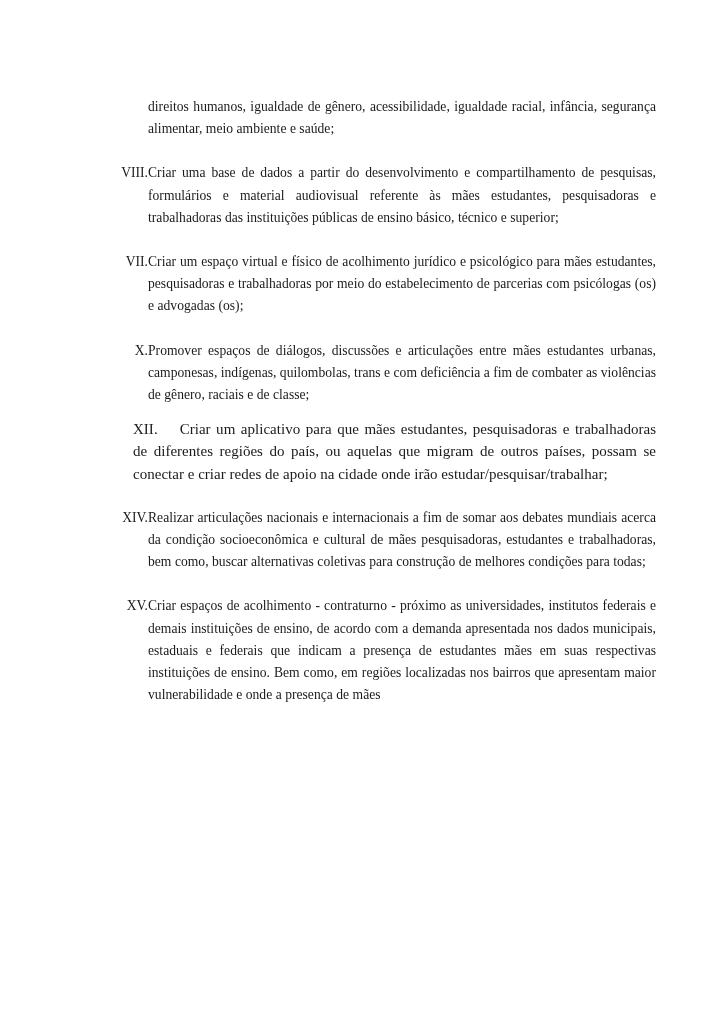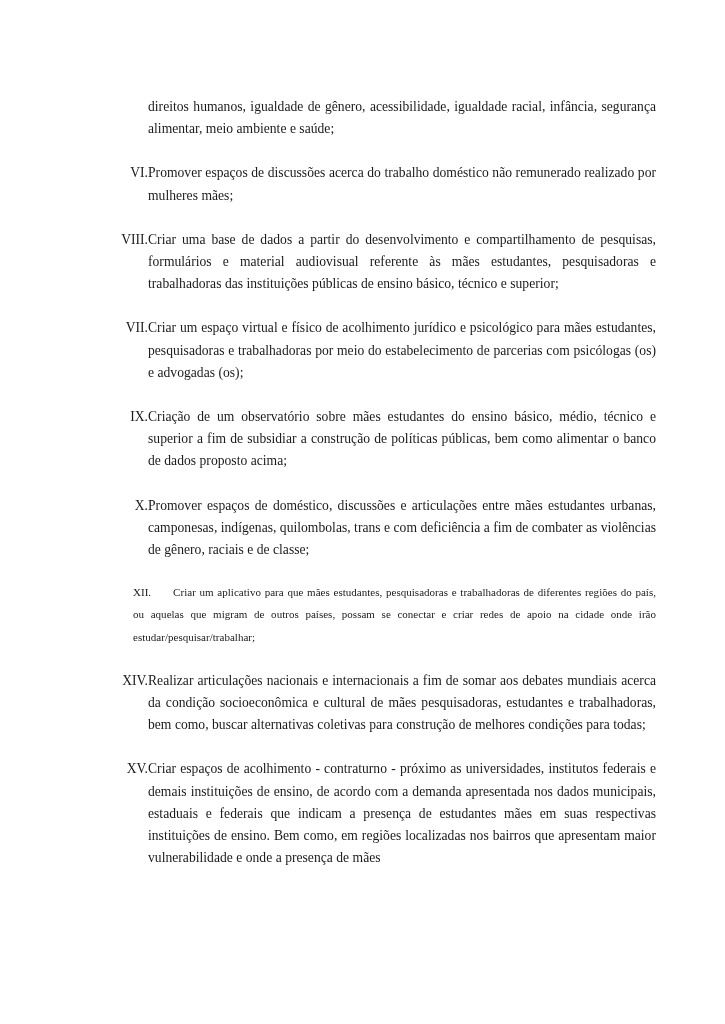--- a/index.html
+++ b/index.html
@@ -65,26 +65,26 @@
     text-align: justify;
     text-justify: inter-word;
     font-size: 13.6px;
     line-height: 22.2px;
     letter-spacing: 0.02px;
   }
 
   
   .item-flush {
     display: block;
-    margin-top: 20px;
+    margin-top: 12px;
     margin-left: 25px;           
     width: 523px;                
     text-align: justify;
     text-justify: inter-word;
-    font-size: 11px;
+    font-size: 15px;
     line-height: 22.2px;
     letter-spacing: 0.02px;
   }
   .item-flush .flush-marker {
     
   }
   .item-flush .flush-gap {
     display: inline-block;
     width: 22px;
   }
@@ -102,43 +102,35 @@
   }
 </style>
 </head>
 <body>
 
 <div class="page">
   <div class="doc-body">
 
     <p class="continuation">direitos humanos, igualdade de gênero, acessibilidade, igualdade racial, infância, segurança alimentar, meio ambiente e saúde;</p>
 
-    <div class="item">
-      <div class="item-marker">VI.</div>
-      <div class="item-text">Promover espaços de discussões acerca do trabalho doméstico não remunerado realizado por mulheres mães;</div>
-    </div>
 
     <div class="item">
       <div class="item-marker">VIII.</div>
       <div class="item-text">Criar uma base de dados a partir do desenvolvimento e compartilhamento de pesquisas, formulários e material audiovisual referente às mães estudantes, pesquisadoras e trabalhadoras das instituições públicas de ensino básico, técnico e superior;</div>
     </div>
 
     <div class="item">
       <div class="item-marker">VII.</div>
       <div class="item-text"><span class="nbsp-gap"></span><span>Criar um espaço virtual e físico de acolhimento jurídico e psicológico para mães estudantes, pesquisadoras e trabalhadoras por meio do estabelecimento de parcerias com psicólogas (os) e advogadas (os);</span></div>
     </div>
 
-    <div class="item">
-      <div class="item-marker">IX.</div>
-      <div class="item-text">Criação de um observatório sobre mães estudantes do ensino básico, médio, técnico e superior a fim de subsidiar a construção de políticas públicas, bem como alimentar o banco de dados proposto acima;</div>
-    </div>
 
     <div class="item">
       <div class="item-marker">X.</div>
-      <div class="item-text">Promover espaços de doméstico, discussões e articulações entre mães estudantes urbanas, camponesas, indígenas, quilombolas, trans e com deficiência a fim de combater as violências de gênero, raciais e de classe;</div>
+      <div class="item-text">Promover espaços de diálogos, discussões e articulações entre mães estudantes urbanas, camponesas, indígenas, quilombolas, trans e com deficiência a fim de combater as violências de gênero, raciais e de classe;</div>
     </div>
 
 
     <p class="item-flush"><span class="flush-marker">XII.</span><span class="flush-gap"></span><span>Criar um aplicativo para que mães estudantes, pesquisadoras e trabalhadoras de diferentes regiões do país, ou aquelas que migram de outros países, possam se conectar e criar redes de apoio na cidade onde irão estudar/pesquisar/trabalhar;</span></p>
 
 
     <div class="item">
       <div class="item-marker">XIV.</div>
       <div class="item-text">Realizar articulações nacionais e internacionais a fim de somar aos debates mundiais acerca da condição socioeconômica e cultural de mães pesquisadoras, estudantes e trabalhadoras, bem como, buscar alternativas coletivas para construção de melhores condições para todas;</div>
     </div>

